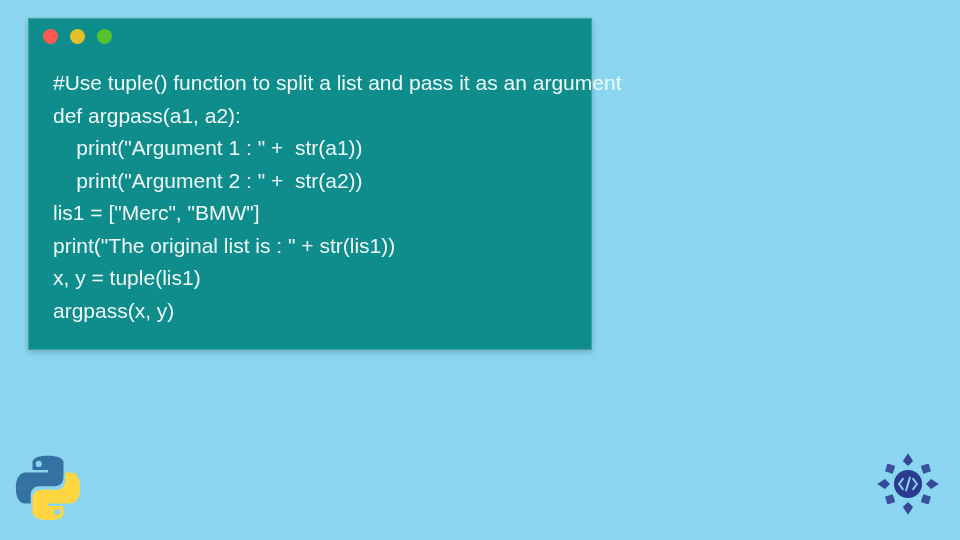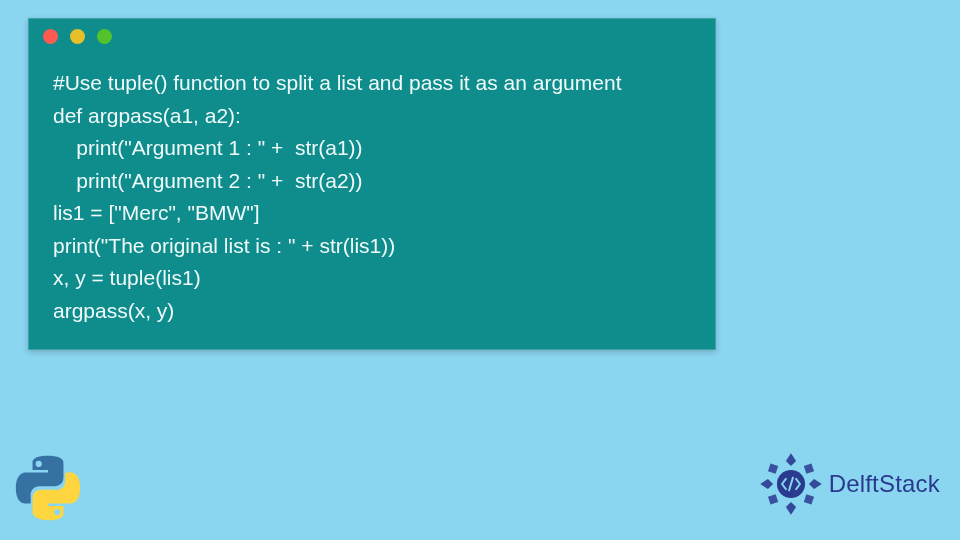--- a/index.html
+++ b/index.html
@@ -8,21 +8,21 @@
     height: 540px;
     background: #8ad5f0;
     font-family: -apple-system, BlinkMacSystemFont, "Segoe UI", Arial, sans-serif;
     position: relative;
     overflow: hidden;
   }
   .code-window {
     position: absolute;
     left: 28px;
     top: 18px;
-    width: 688px;
+    width: 564px;
     background: #0f8d8d;
     border: 1px solid rgba(255,255,255,0.2);
     box-shadow: 0 2px 6px rgba(0,0,0,0.2);
   }
   .titlebar {
     height: 34px;
     display: flex;
     align-items: center;
     padding-left: 14px;
     gap: 12px;
@@ -106,14 +106,13 @@
         <polygon points="98,50 86,42 78,50 86,58" opacity="0.9"></polygon>
         <polygon points="18,18 30,22 26,34 14,30" opacity="0.85"></polygon>
         <polygon points="82,18 70,22 74,34 86,30" opacity="0.85"></polygon>
         <polygon points="18,82 30,78 26,66 14,70" opacity="0.85"></polygon>
         <polygon points="82,82 70,78 74,66 86,70" opacity="0.85"></polygon>
         <circle cx="50" cy="50" r="22" fill="#2a3a8f"></circle>
         <path d="M42 42 L36 50 L42 58 M58 42 L64 50 L58 58 M53 40 L47 60" stroke="#8ad5f0" stroke-width="3" fill="none" stroke-linecap="round" stroke-linejoin="round"></path>
       </g>
     </svg>
   </div>
-  <span class="delft-text">DelftStack</span>
 </div>
 
 </body></html>

